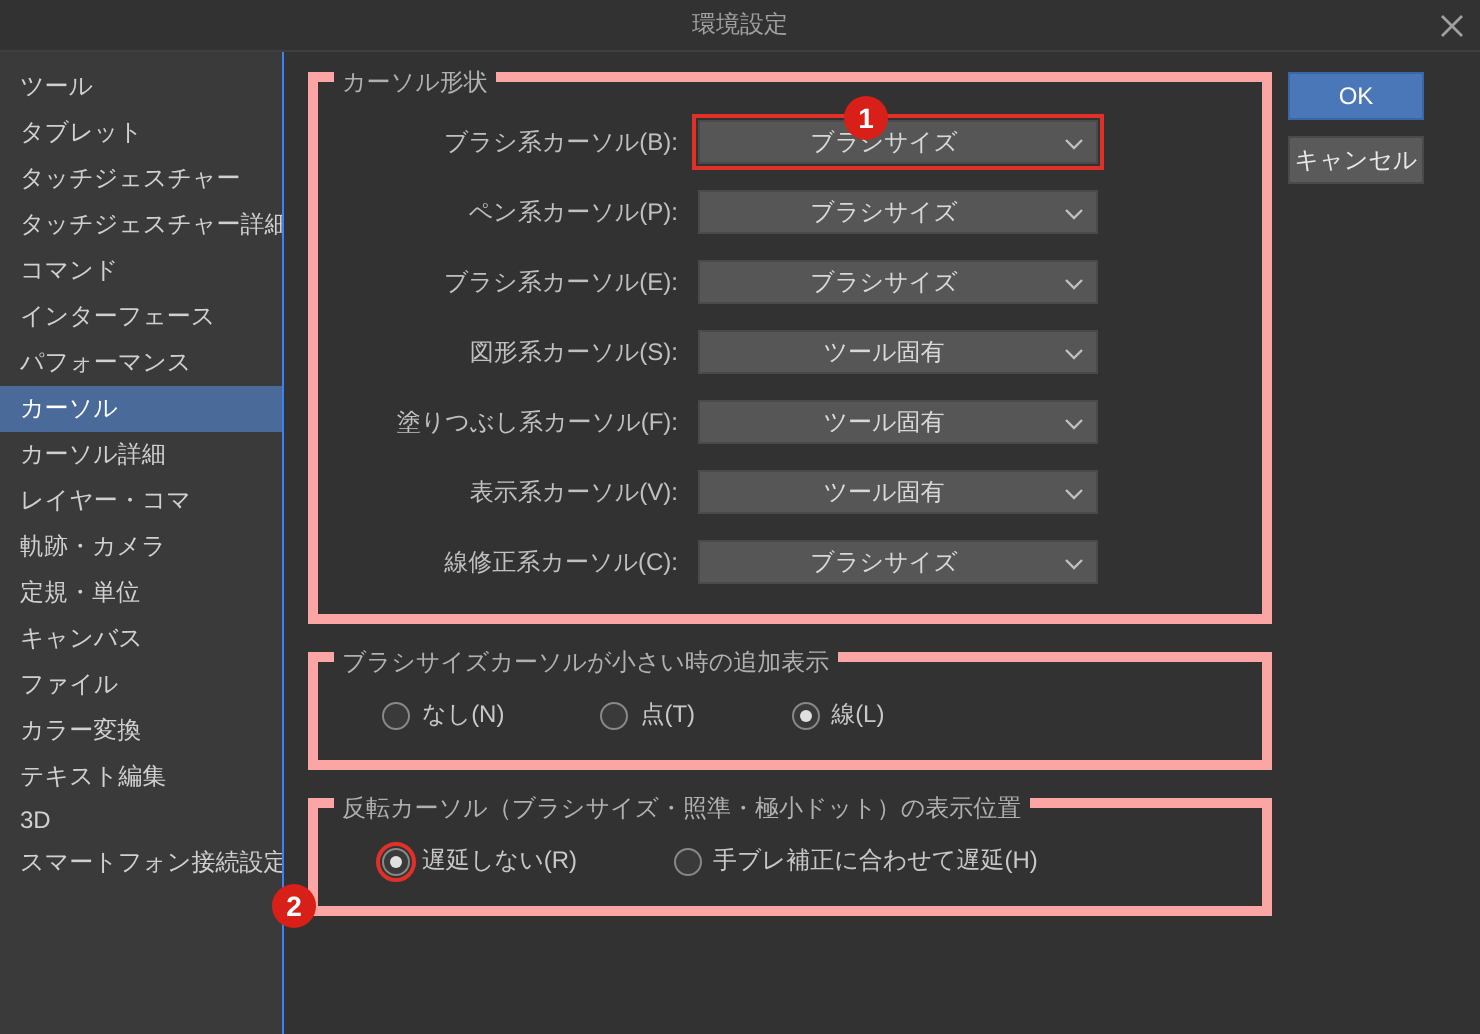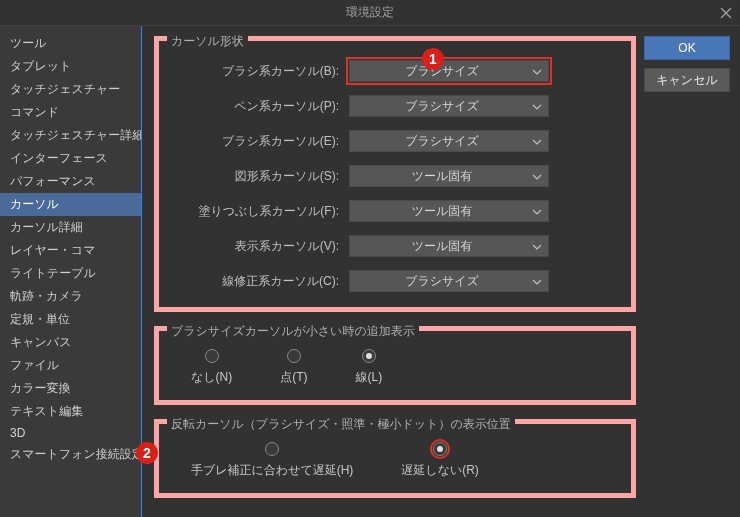--- a/index.html
+++ b/index.html
@@ -64,21 +64,21 @@
     flex: 1;
     padding: 10px 8px 10px 12px;
     position: relative;
   }
   .btncol {
     width: 96px;
     padding: 10px 10px 0 0;
   }
   .btn {
     display: block;
-    width: 86px;
+    width: 68px;
     height: 24px;
     margin-bottom: 8px;
     background: #5a5a5a;
     border: 1px solid #4a4a4a;
     color: #e8e8e8;
     text-align: center;
     line-height: 22px;
     cursor: default;
   }
   .btn.ok { background: #4a77b8; border-color: #3a67a8; color: #fff; }
@@ -130,21 +130,20 @@
   .select.highlight { outline: 2px solid #e03028; outline-offset: 1px; }
   .radiorow {
     display: flex;
     gap: 48px;
     padding-left: 18px;
   }
   .radio {
     display: flex;
     align-items: center;
     gap: 6px;
-    flex-direction: column;
   }
   .radio-ind {
     width: 14px; height: 14px; border-radius: 50%;
     border: 1px solid #888; background: #3a3a3a;
     display: flex; align-items: center; justify-content: center;
   }
   .radio.selected .radio-ind::after {
     content: ""; width: 6px; height: 6px; border-radius: 50%;
     background: #e0e0e0;
   }
@@ -170,28 +169,27 @@
       </svg>
   </span>
 </div>
 
 <div class="body">
 
   <div class="sidebar" id="sidebar">
       <div class="sidebar-item">ツール</div>
       <div class="sidebar-item">タブレット</div>
       <div class="sidebar-item">タッチジェスチャー</div>
+      <div class="sidebar-item">タッチジェスチャー詳細</div>
       <div class="sidebar-item">コマンド</div>
-      <div class="sidebar-item">タッチジェスチャー詳細</div>
       <div class="sidebar-item">インターフェース</div>
       <div class="sidebar-item">パフォーマンス</div>
       <div class="sidebar-item selected">カーソル</div>
       <div class="sidebar-item">カーソル詳細</div>
       <div class="sidebar-item">レイヤー・コマ</div>
-      <div class="sidebar-item">ライトテーブル</div>
       <div class="sidebar-item">軌跡・カメラ</div>
       <div class="sidebar-item">定規・単位</div>
       <div class="sidebar-item">キャンバス</div>
       <div class="sidebar-item">ファイル</div>
       <div class="sidebar-item">カラー変換</div>
       <div class="sidebar-item">テキスト編集</div>
       <div class="sidebar-item">3D</div>
       <div class="sidebar-item">スマートフォン接続設定</div>
     </div>
 
@@ -283,27 +281,27 @@
           <div class="radio selected">
             <span class="radio-ind"></span>
             <span>線(L)</span>
           </div>
         </div>
     </div>
 
     <div class="group">
       <span class="group-label">反転カーソル（ブラシサイズ・照準・極小ドット）の表示位置</span>
       <div class="radiorow2" id="invert-radios">
+          <div class="radio selected highlight">
+            <span class="radio-ind"></span>
+            <span>遅延しない(R)</span>
+          </div>
           <div class="radio">
             <span class="radio-ind"></span>
             <span>手ブレ補正に合わせて遅延(H)</span>
-          </div>
-          <div class="radio selected highlight">
-            <span class="radio-ind"></span>
-            <span>遅延しない(R)</span>
           </div>
         </div>
     </div>
 
   </div>
 
   <div class="btncol">
     <span class="btn ok">OK</span>
     <span class="btn">キャンセル</span>
   </div>

